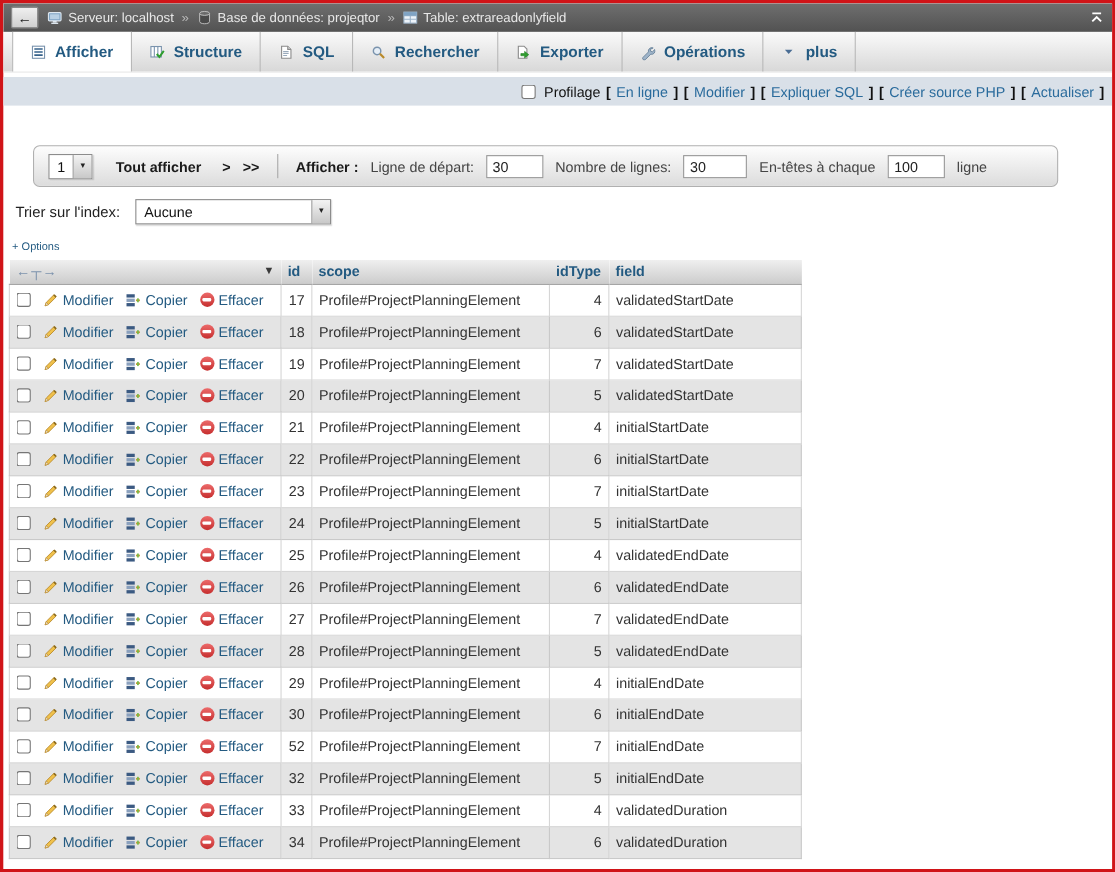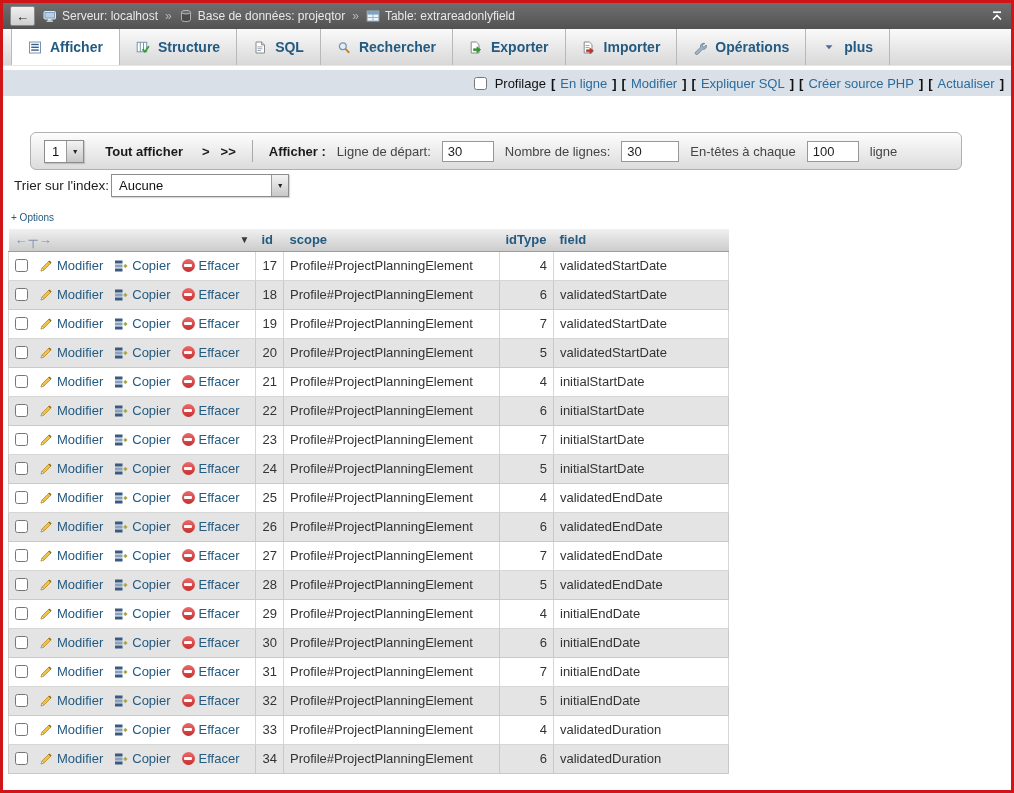--- a/index.html
+++ b/index.html
@@ -32,21 +32,21 @@
   .vdiv { width:1px; height:22px; background:#a8a8a8; margin:0 5px; }
   .num-input { height:21px; border:1px solid #979797; padding:1px 5px; font-size:13px; font-family:inherit; color:#222; background:#fff; }
   .w52 { width:52px; } .w58 { width:58px; }
 
   
   .sel { display:inline-flex; align-items:stretch; background:#fff; border:1px solid #8c8c8c; height:23px; cursor:pointer; box-shadow:1px 1px 1px rgba(0,0,0,.15); }
   .sel .val { padding:2px 7px; font-size:13px; color:#111; display:flex; align-items:center; flex:1; }
   .sel .btn { width:17px; background:linear-gradient(#f3f3f3,#c8c8c8); border-left:1px solid #9a9a9a; display:flex; align-items:center; justify-content:center; font-size:7px; color:#222; }
 
   
-  .sortrow { margin:4px 0 0 11px; display:flex; align-items:center; gap:2px; font-size:13.5px; color:#222; }
+  .sortrow { margin:11px 0 0 11px; display:flex; align-items:center; gap:14px; font-size:13.5px; color:#222; }
   .sel-sort { width:178px;text-align:right; }
   .options-link { display:inline-block; margin:15px 0 0 8px; color:#235a81; font-size:10px; text-decoration:none; cursor:pointer; }
 
   
   table { margin:4px 0 0 5px; border-collapse:collapse; font-size:13px; table-layout:fixed; width:720px; }
   th { background:linear-gradient(#f0f0f0,#cccccc); color:#235a81; font-weight:bold; text-align:left; padding:3px 6px; height:22px; border-bottom:1px solid #9c9c9c; white-space:nowrap; overflow:hidden; }
   th.actions-h { color:#7d93ad; }
   .th-flex { display:flex; align-items:center; justify-content:space-between; }
   .move-glyph { letter-spacing:1px; font-size:13px; color:#7d93ad; }
   .sort-menu { color:#3a3a3a; font-size:10px; cursor:pointer; }
@@ -162,31 +162,20 @@
           <svg width="15" height="15" viewBox="0 0 14 14">
             <path d="M2.2 1.5 h5.2 l2.6 2.6 v8.4 h-7.8 z" fill="#fff" stroke="#8a8a8a"></path>
             <path d="M4.5 8.2 h3.4 v-2 l3.8 3 l-3.8 3 v-2 h-3.4 z" fill="#2f9e2f" stroke="#1f7a1f" stroke-width=".5"></path>
           </svg>
         </span>
         <span>Exporter</span>
       </div>
       <div class="tab">
         <span class="icon">
           <svg width="15" height="15" viewBox="0 0 14 14">
-            <path d="M2.2 1.5 h5.2 l2.6 2.6 v8.4 h-7.8 z" fill="#fff" stroke="#8a8a8a"></path>
-            <line x1="3.5" y1="5" x2="7.5" y2="5" stroke="#9aaabb"></line>
-            <line x1="3.5" y1="7" x2="7.5" y2="7" stroke="#9aaabb"></line>
-            <path d="M4.5 9.3 h3.4 v-1.8 l3.6 2.8 l-3.6 2.8 v-1.8 h-3.4 z" fill="#c0392b" stroke="#8e2a1f" stroke-width=".5"></path>
-          </svg>
-        </span>
-        <span>Importer</span>
-      </div>
-      <div class="tab">
-        <span class="icon">
-          <svg width="15" height="15" viewBox="0 0 14 14">
             <path d="M11.8 3.1 a3.1 3.1 0 0 0 -4.3 3.6 l-5 5 a1.5 1.5 0 0 0 2.1 2.1 l5 -5 a3.1 3.1 0 0 0 3.6 -4.3 l-2 2 l-1.7 -0.4 l-0.4 -1.7 z" fill="#9fb4c9" stroke="#5a7690" stroke-width=".7"></path>
           </svg>
         </span>
         <span>Opérations</span>
       </div>
       <div class="tab">
         <span class="icon">
           <svg width="12" height="12" viewBox="0 0 14 14">
             <path d="M3 5 h8 l-4 4.5 z" fill="#4a6d94"></path>
           </svg>
@@ -812,21 +801,21 @@
                   </svg>
                 </span>
                 <span>Copier</span>
               </a>
               <a class="alink">
                 <span class="del-glyph"></span>
                 <span>Effacer</span>
               </a>
             </span>
           </td>
-          <td class="num">31</td>
+          <td class="num">52</td>
           <td>Profile#ProjectPlanningElement</td>
           <td class="num">7</td>
           <td>initialEndDate</td>
         </tr>
         <tr class="even">
           <td>
             <span class="acts">
               <input type="checkbox" style="">
               <a class="alink">
                 <span class="icon">

